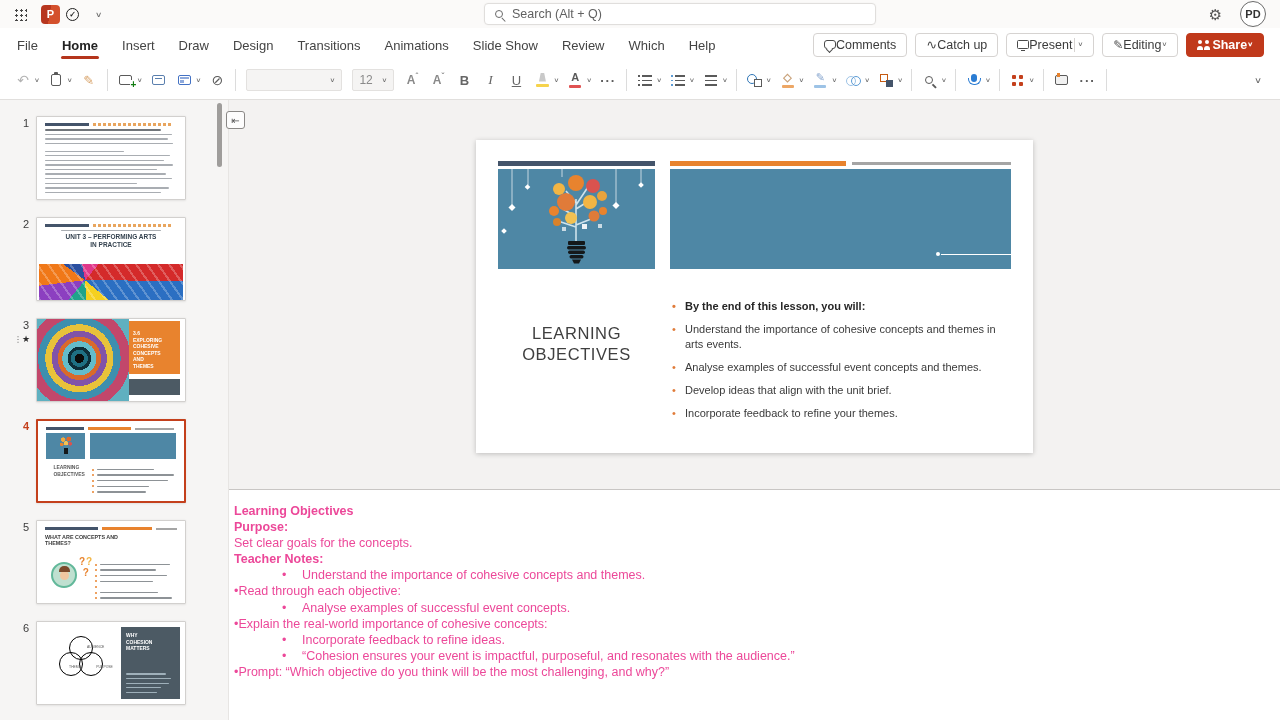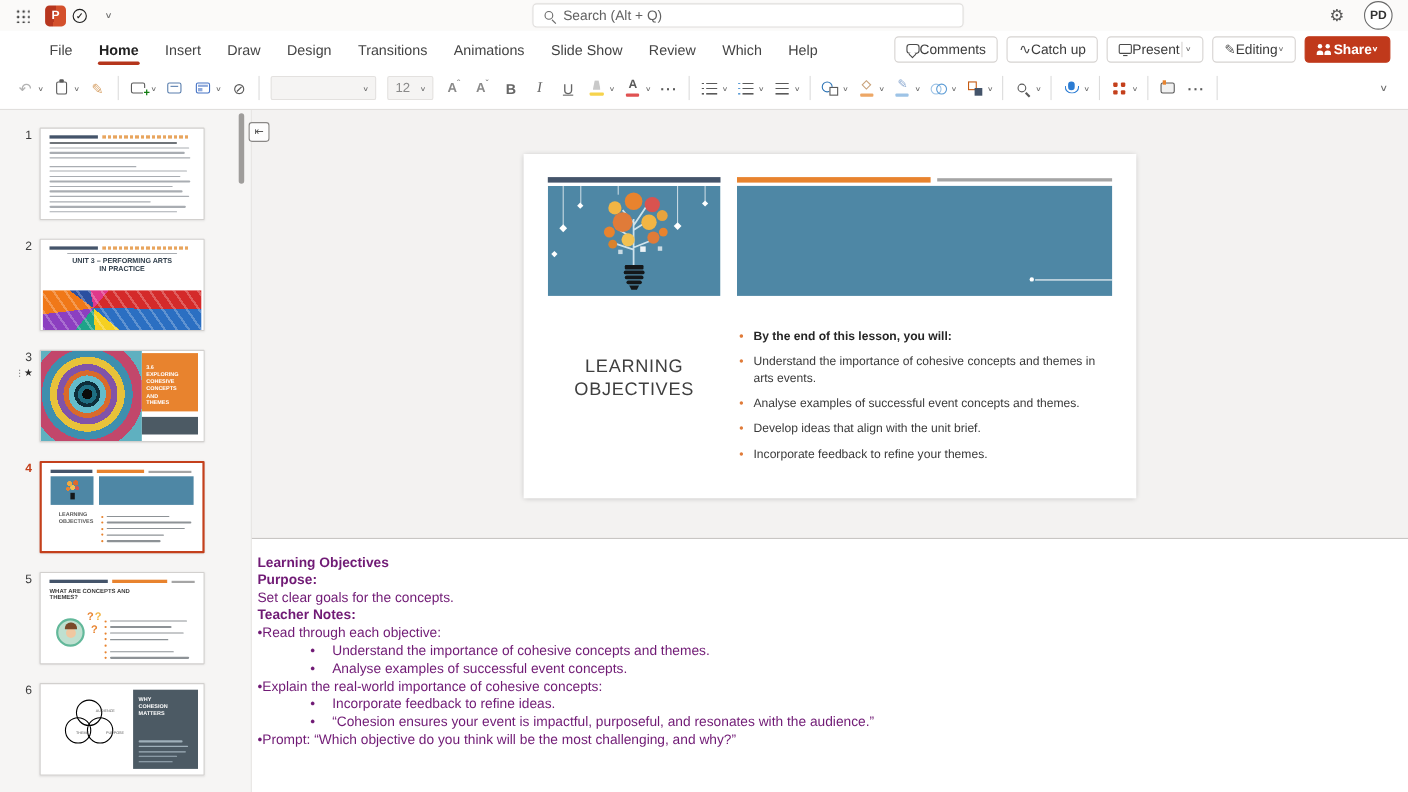--- a/index.html
+++ b/index.html
@@ -24,21 +24,21 @@
     color:#616161; font-size:12.5px; box-shadow:0 0 0 1px rgba(0,0,0,0.01); }
   .i-mag { width:8px; height:8px; border:1.4px solid #6a6a6a; border-radius:50%; position:relative; flex:none; }
   .i-mag::after { content:""; position:absolute; right:-3.5px; bottom:-3px; width:4.5px; height:1.4px;
     background:#6a6a6a; transform:rotate(45deg); }
   .tb-right { margin-left:auto; display:flex; align-items:center; gap:18px; }
   .i-gear { font-size:15px; color:#555; line-height:1; cursor:pointer; }
   .avatar { width:26px; height:26px; border-radius:50%; border:1px solid #6a6a6a; background:#fff;
     color:#333; font-size:11px; font-weight:600; display:flex; align-items:center; justify-content:center; cursor:pointer; }
 
   
-  #menubar { height:33px; background:#fff; display:flex; align-items:center; padding:0 16px;margin-left:28px; }
+  #menubar { height:33px; background:#fff; display:flex; align-items:center; padding:0 16px; }
   #tabs { display:flex; align-items:center; gap:22px; }
   .mtab { font-size:13px; color:#444; padding:7px 1px 6px; cursor:pointer; position:relative; white-space:nowrap; }
   .mtab.active { font-weight:700; color:#222; }
   .mtab.active::after { content:""; position:absolute; left:0; right:0; bottom:0; height:2.5px;
     border-radius:2px; background:#b5351c; }
   #menu-actions { margin-left:auto; display:flex; align-items:center; gap:8px; }
   .mbtn { height:24px; border:1px solid #d6d3d1; border-radius:4px; background:#fff; display:flex;
     align-items:center; gap:0; padding:0 10px; font-size:12.5px; color:#3b3b3b; cursor:pointer; white-space:nowrap; }
   .mbtn .vline { width:1px; height:14px; background:#d6d3d1; margin:0 2px; }
   .mbtn.share { background:#c0391b; border-color:#c0391b; color:#fff; font-weight:600; }
@@ -216,21 +216,21 @@
   .sp-dotline { position:absolute; right:0; bottom:14.5px; width:70px; height:1px; background:#fff; }
   .s-body { display:flex; margin-top:30px; }
   .s-title { width:157px; flex:none; text-align:center; font-size:16.5px; letter-spacing:.6px; color:#3f3f3f;
     line-height:1.3; margin-top:24px; }
   .s-bullets { flex:1; padding-left:17px; padding-right:2px; }
   .s-li { display:flex; margin-bottom:8.5px; font-size:11px; color:#3a3a3a; line-height:1.32; }
   .s-li .dot { color:#e07b39; width:13px; flex:none; font-size:11px; }
   .s-li.bold { font-weight:700; color:#262626; }
   #notes-divider { height:1px; background:#c8c6c4; }
   #notes { flex:1; background:#fff; padding:13px 10px 0 5px; overflow:hidden; }
-  .n-line { font-size:12.5px; color:#701a75; line-height:16.1px; }
+  .n-line { font-size:12.5px; color:#ec4899; line-height:16.1px; }
   .n-line.bold { font-weight:700; }
   .n-line.ind { padding-left:48px; }
   .n-line.ind .nb { display:inline-block; width:20px; }
 </style>
 </head>
 <body>
 
 <div id="titlebar">
   <div class="tb-left">
     <span class="i-waffle"></span>
@@ -741,22 +741,22 @@
             </div>
         </div>
       </div>
     </div>
     <div id="notes-divider"></div>
     <div id="notes">
         <div class="n-line bold">Learning Objectives</div>
         <div class="n-line bold">Purpose:</div>
         <div class="n-line">Set clear goals for the concepts.</div>
         <div class="n-line bold">Teacher Notes:</div>
+        <div class="n-line ind"><span class="nb">•</span><span>Understand the importance of cohesive concepts and themes.</span></div>
         <div class="n-line">•Read through each objective:</div>
-        <div class="n-line ind"><span class="nb">•</span><span>Understand the importance of cohesive concepts and themes.</span></div>
         <div class="n-line ind"><span class="nb">•</span><span>Analyse examples of successful event concepts.</span></div>
         <div class="n-line">•Explain the real-world importance of cohesive concepts:</div>
         <div class="n-line ind"><span class="nb">•</span><span>Incorporate feedback to refine ideas.</span></div>
         <div class="n-line ind"><span class="nb">•</span><span>“Cohesion ensures your event is impactful, purposeful, and resonates with the audience.”</span></div>
         <div class="n-line">•Prompt: “Which objective do you think will be the most challenging, and why?”</div>
       </div>
   </div>
 </div>
 
 </body></html>

